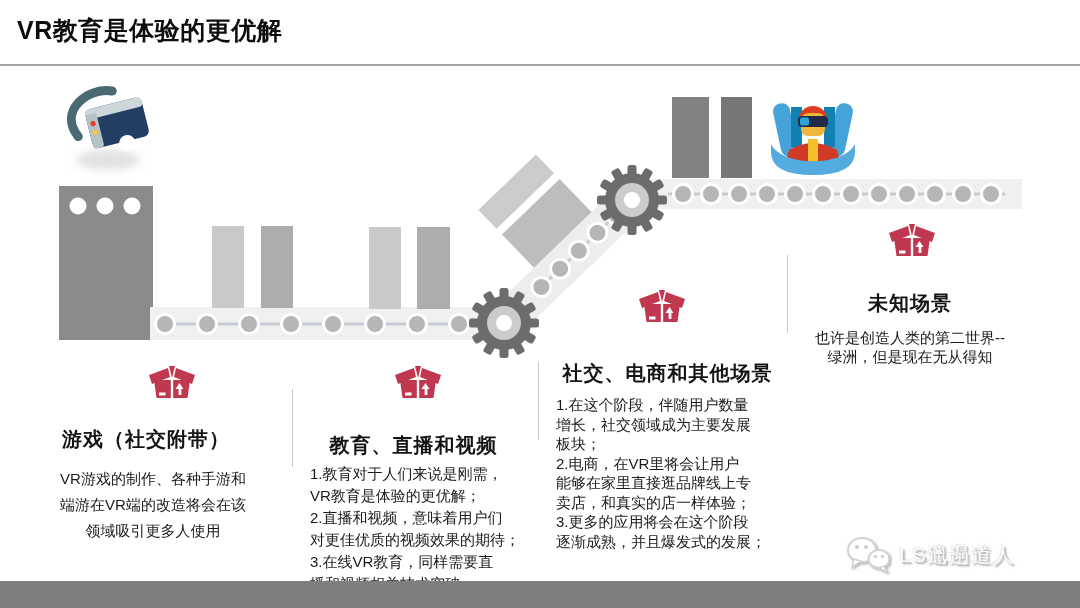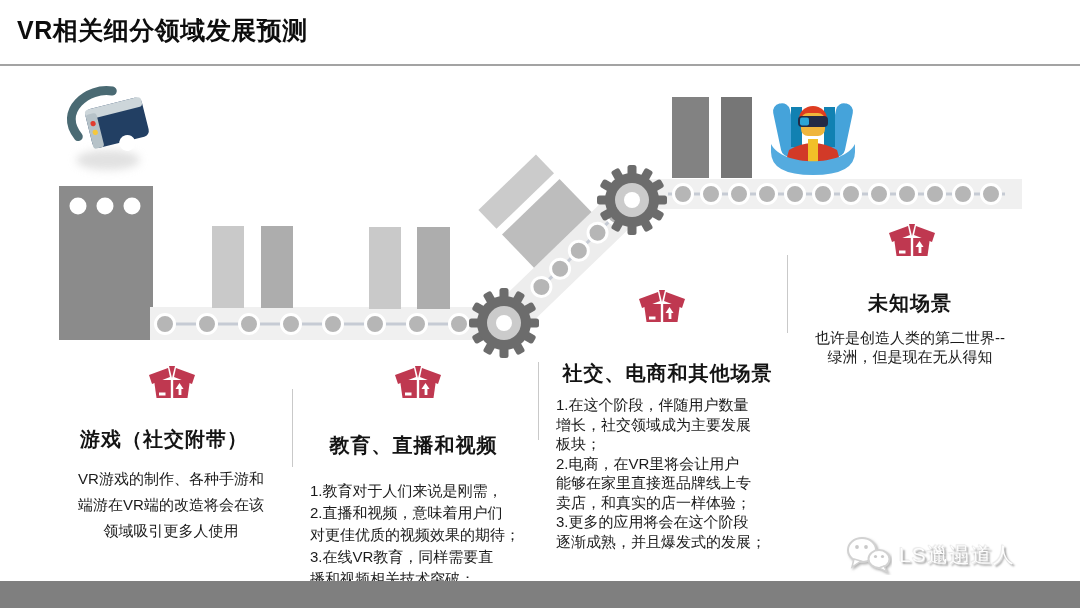--- a/index.html
+++ b/index.html
@@ -24,24 +24,24 @@
   
   .diagram{position:absolute;left:0;top:0;width:1080px;height:608px;pointer-events:none;}
   
   .col{position:absolute;}
   .col h3{
     margin:0;font-size:20px;font-weight:700;text-align:center;
     letter-spacing:1px;color:#141414;white-space:nowrap;
   }
   .col .body{font-size:15px;color:#1a1a1a;}
   .col .line{white-space:nowrap;}
-  .col1{left:50px;top:426px;width:228px;}
+  .col1{left:32px;top:426px;width:228px;}
   .col1 .body{margin-top:13px;padding-left:14px;line-height:26px;text-align:center;}
   .col2{left:306px;top:432px;width:215px;}
-  .col2 .body{margin-top:21px;padding-left:4px;line-height:22px;}
+  .col2 .body{margin-top:4px;padding-left:4px;line-height:22px;}
   .col3{left:550px;top:360px;width:235px;}
   .col3 .body{margin-top:8px;padding-left:6px;line-height:19.5px;}
   .col4{left:795px;top:290px;width:230px;}
   .col4 .body{margin-top:11px;line-height:19px;text-align:center;}
   
   .vdiv{position:absolute;width:1px;background:#c9c9c9;}
   .vdiv1{left:292px;top:389px;height:78px;}
   .vdiv2{left:538px;top:362px;height:78px;}
   .vdiv3{left:787px;top:255px;height:78px;}
   
@@ -50,21 +50,21 @@
     display:flex;align-items:center;gap:7px;
   }
   .watermark .wm-text{
     font-size:21px;color:#fdfdfd;letter-spacing:1px;white-space:nowrap;
     text-shadow:2px 2px 2px #9f9f9f, -1px -1px 1px #e8e8e8, 0 0 1px #cccccc;
   }
 </style>
 </head>
 <body>
 
-<div class="slide-title">VR相关细分领域发展预测</div>
+<div class="slide-title">VR教育是体验的更优解</div>
 <div class="header-rule"></div>
 
 <svg class="diagram" viewBox="0 0 1080 608" xmlns="http://www.w3.org/2000/svg">
   <defs>
     <rect id="tooth" x="-4.5" y="-35" width="9" height="12" rx="2.5"></rect>
     <g id="gear">
       <g fill="#6c6c6c">
         <use href="#tooth"></use>
           <use href="#tooth" transform="rotate(30)"></use>
           <use href="#tooth" transform="rotate(60)"></use>
@@ -211,20 +211,21 @@
     <div class="line">VR游戏的制作、各种手游和</div>
     <div class="line">端游在VR端的改造将会在该</div>
     <div class="line">领域吸引更多人使用</div>
   </div>
 </div>
 
 <div class="col col2">
   <h3>教育、直播和视频</h3>
   <div class="body">
     <div class="line">1.教育对于人们来说是刚需，</div>
+    <div class="line">VR教育是体验的更优解；</div>
     <div class="line">2.直播和视频，意味着用户们</div>
     <div class="line">对更佳优质的视频效果的期待；</div>
     <div class="line">3.在线VR教育，同样需要直</div>
     <div class="line">播和视频相关技术突破；</div>
   </div>
 </div>
 
 <div class="col col3">
   <h3>社交、电商和其他场景</h3>
   <div class="body">

